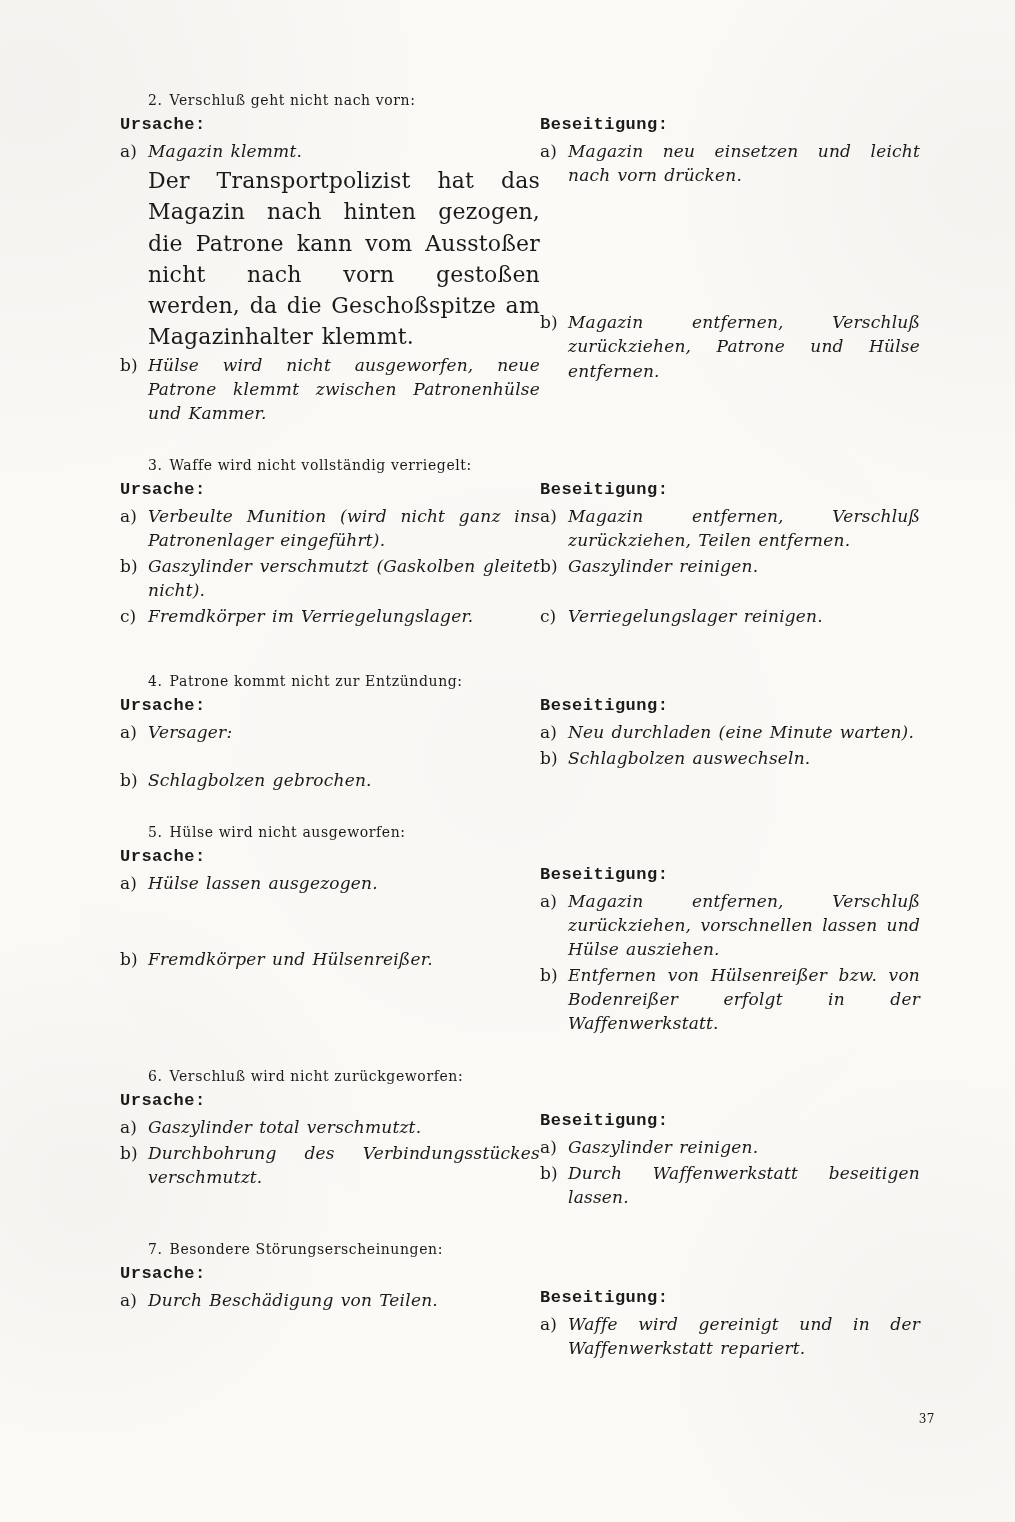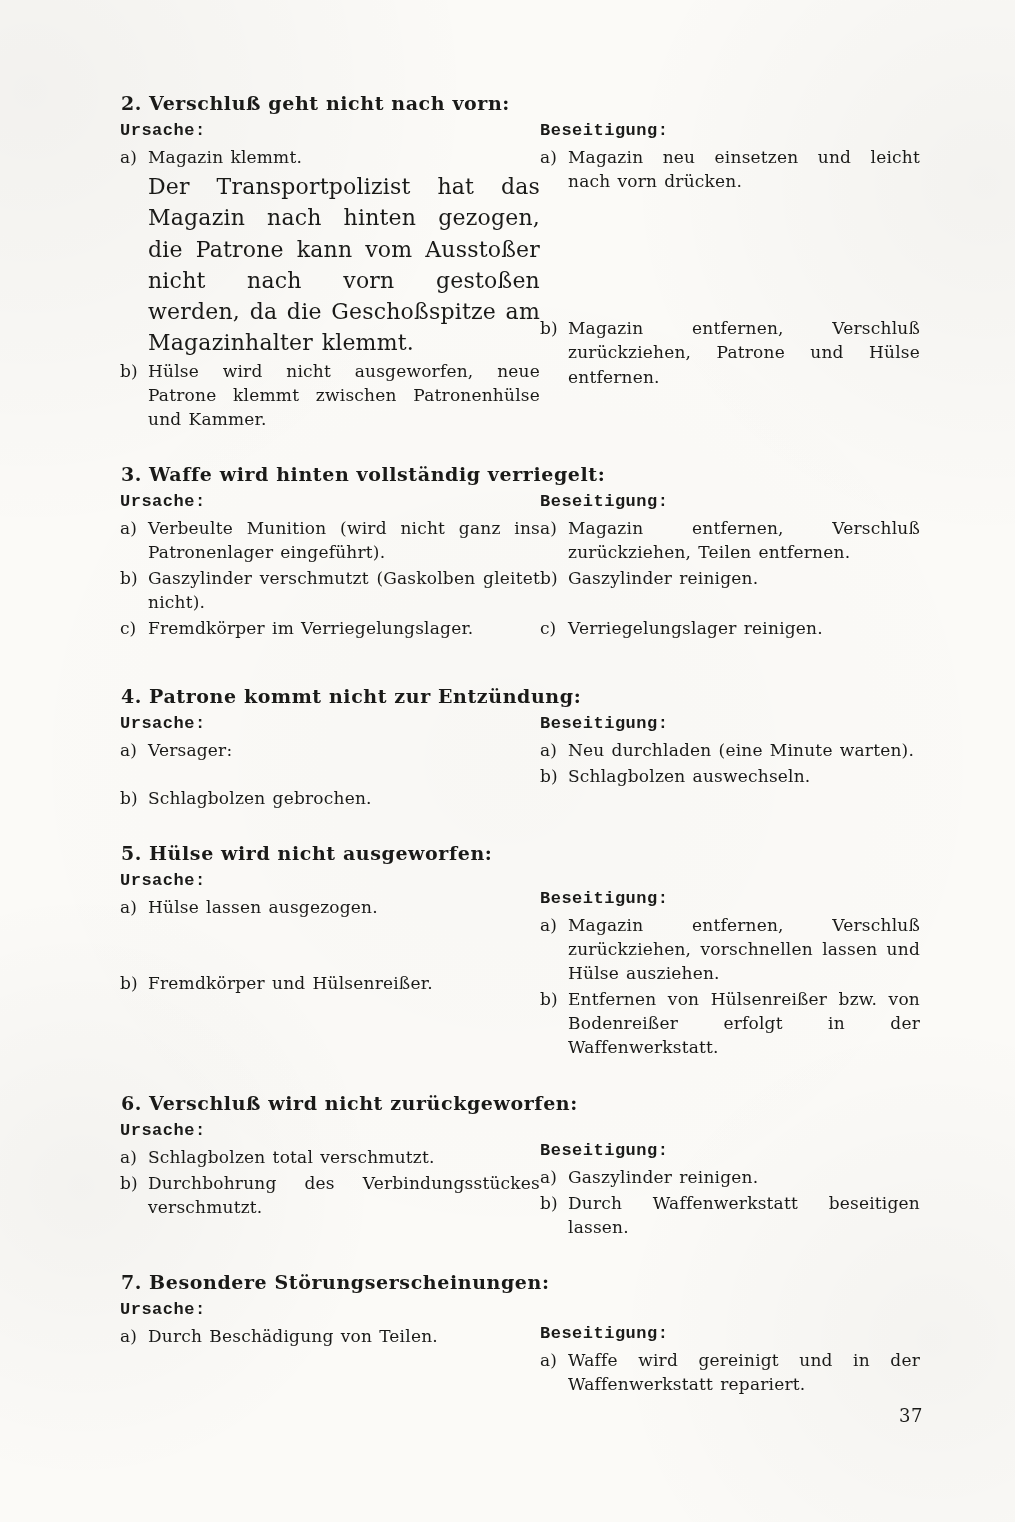--- a/index.html
+++ b/index.html
@@ -32,24 +32,24 @@
   .content {
     position: absolute;
     left: 120px;
     top: 92px;
     width: 800px;
   }
   .section {
     margin-bottom: 16px;
   }
   .sec-title {
-    font-weight: bold;
-    font-size: 19px;
+    font-weight: normal;
+    font-size: 14px;
     letter-spacing: 0.6px;
-    margin-left: 1px;
+    margin-left: 28px;
     margin-bottom: 7px;
     white-space: nowrap;
   }
   .sec-title .num {
     margin-right: 7px;
   }
   .cols {
     display: flex;
     align-items: flex-start;
   }
@@ -76,39 +76,40 @@
   }
   .item .marker {
     flex: 0 0 28px;
     white-space: nowrap;
   }
   .item .txt {
     flex: 1 1 auto;
     text-align: justify;
     letter-spacing: 0.2px;
     word-spacing: 1.5px;
+    font-style: italic;
   }
   .item .txt.nojust {
     text-align: left;
   }
   .sub {
     font-size: 22px;
     line-height: 1.42;
     margin-left: 28px;
     text-align: justify;
     letter-spacing: 0.2px;
     word-spacing: 1.5px;
   }
   .spacer-md { height: 14px; }
   .spacer-lg { height: 26px; }
   .pageno {
     position: absolute;
-    right: 92px;
+    right: 80px;
     bottom: 96px;
-    font-size: 18px;
+    font-size: 12px;
     letter-spacing: 0.5px;
   }
   .right-offset-1 { margin-top: 24px; }
   .right-offset-2 { margin-top: 18px; }
   .right-offset-3 { margin-top: 20px; }
 </style>
 </head>
 <body>
 
 <div class="page">
@@ -143,21 +144,21 @@
             <span class="txt">Magazin entfernen, Verschluß zurückziehen, Patrone und Hülse entfernen.</span>
           </div>
         </div>
       </div>
     </div>
 
     <div class="spacer-md"></div>
 
     <div class="section">
       <div class="sec-title">
-        <span class="num">3.</span><span>Waffe wird hinten vollständig verriegelt:</span>
+        <span class="num">3.</span><span>Waffe wird nicht vollständig verriegelt:</span>
       </div>
       <div class="cols">
         <div class="col-left">
           <div class="colhead">Ursache:</div>
           <div class="item">
             <span class="marker">a)</span>
             <span class="txt">Verbeulte Munition (wird nicht ganz ins Patronenlager eingeführt).</span>
           </div>
           <div class="item">
             <span class="marker">b)</span>
@@ -257,21 +258,21 @@
 
     <div class="section">
       <div class="sec-title">
         <span class="num">6.</span><span>Verschluß wird nicht zurückgeworfen:</span>
       </div>
       <div class="cols">
         <div class="col-left">
           <div class="colhead">Ursache:</div>
           <div class="item">
             <span class="marker">a)</span>
-            <span class="txt nojust">Schlagbolzen total verschmutzt.</span>
+            <span class="txt nojust">Gaszylinder total verschmutzt.</span>
           </div>
           <div class="item">
             <span class="marker">b)</span>
             <span class="txt">Durchbohrung des Verbindungsstückes verschmutzt.</span>
           </div>
         </div>
         <div class="col-right">
           <div class="colhead right-offset-3">Beseitigung:</div>
           <div class="item">
             <span class="marker">a)</span>

